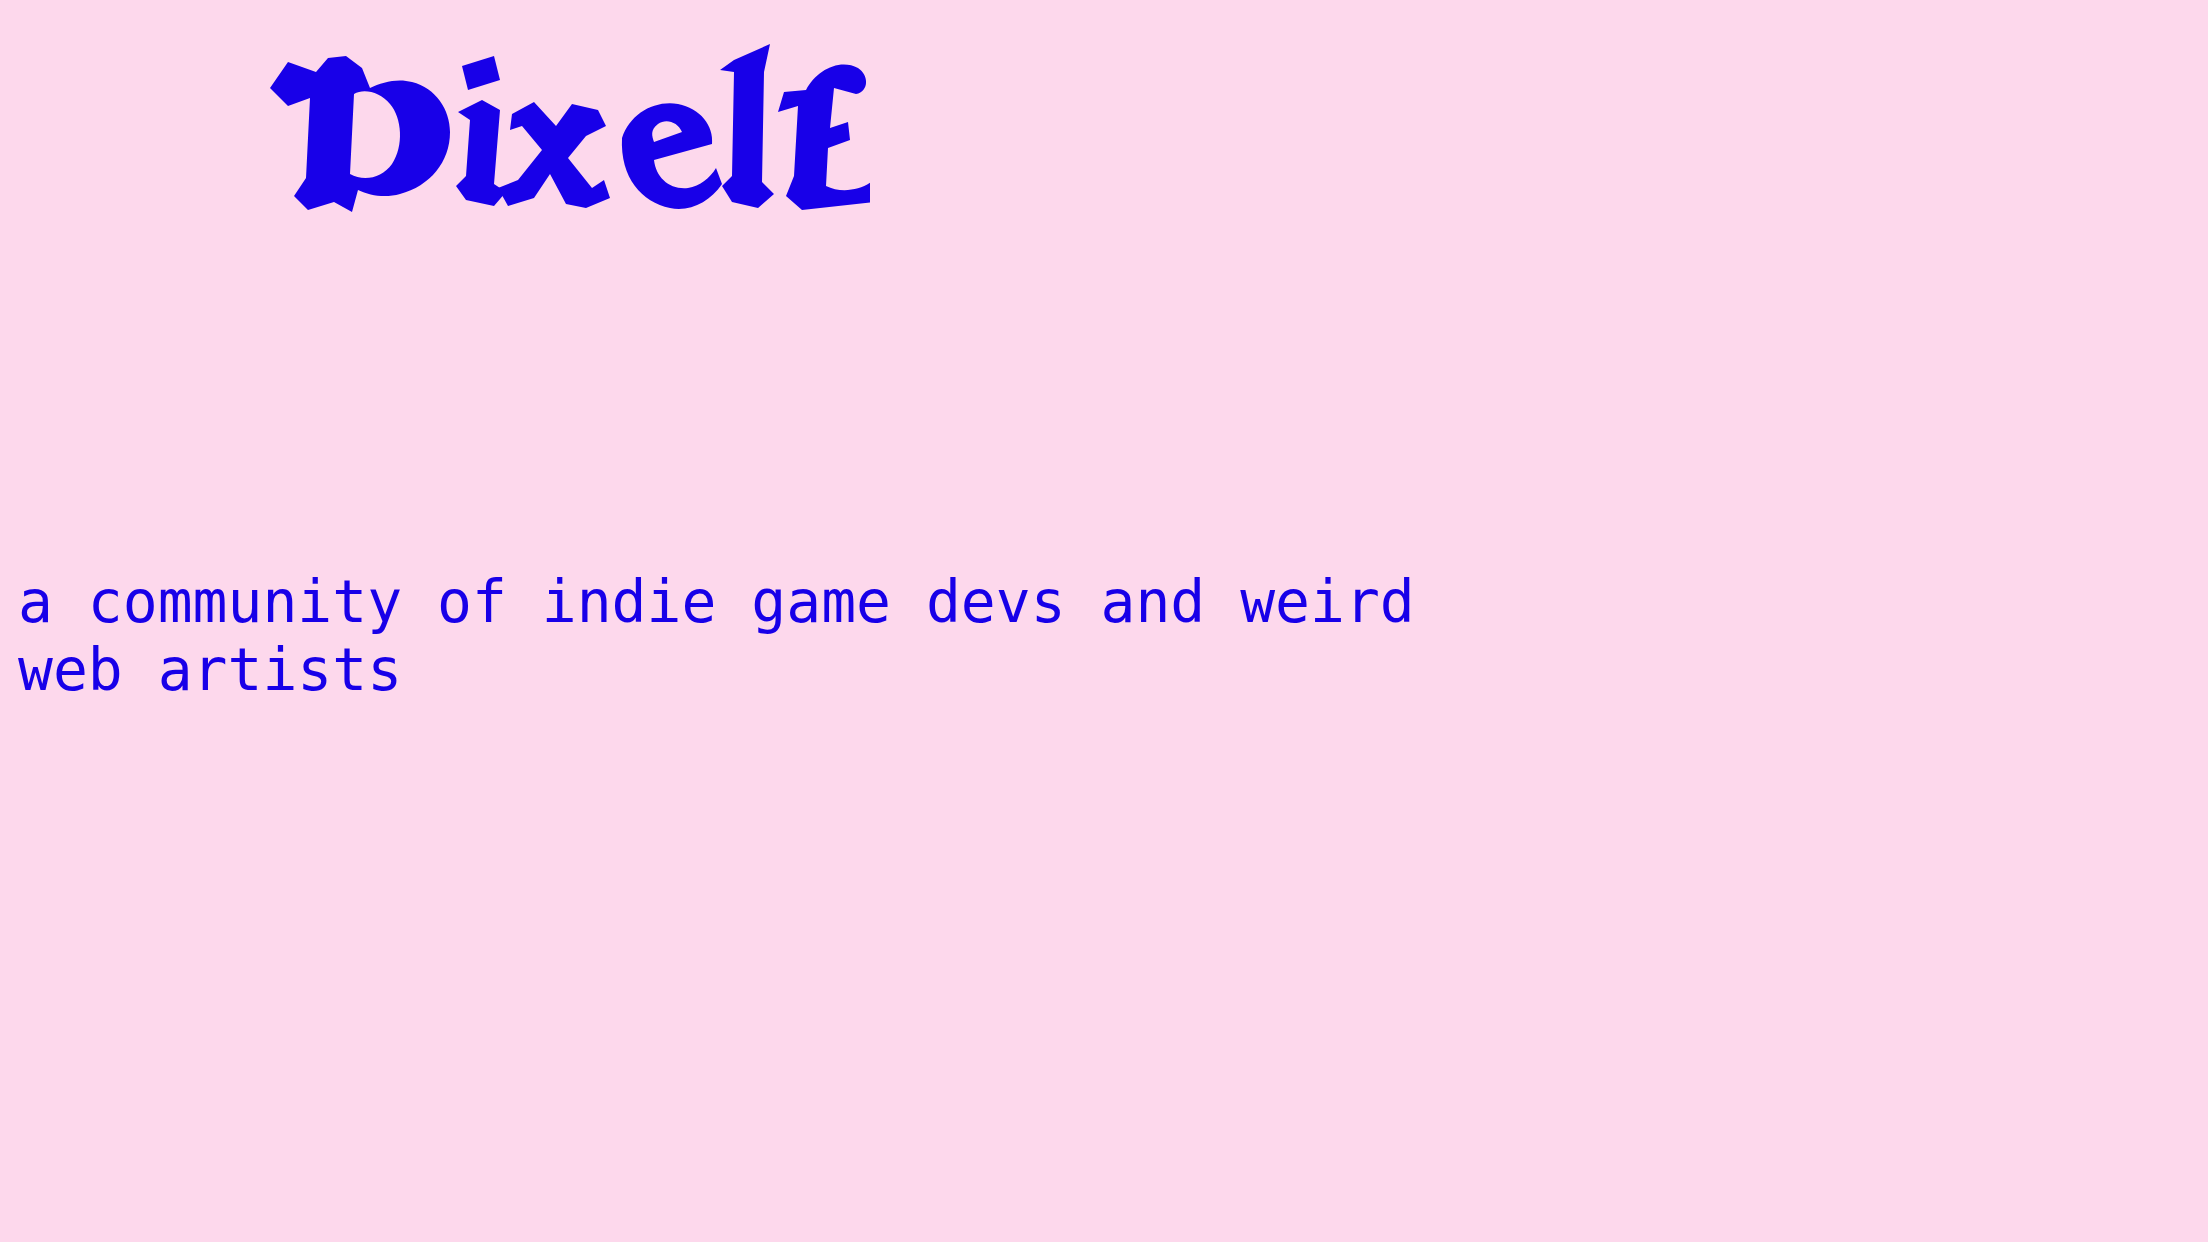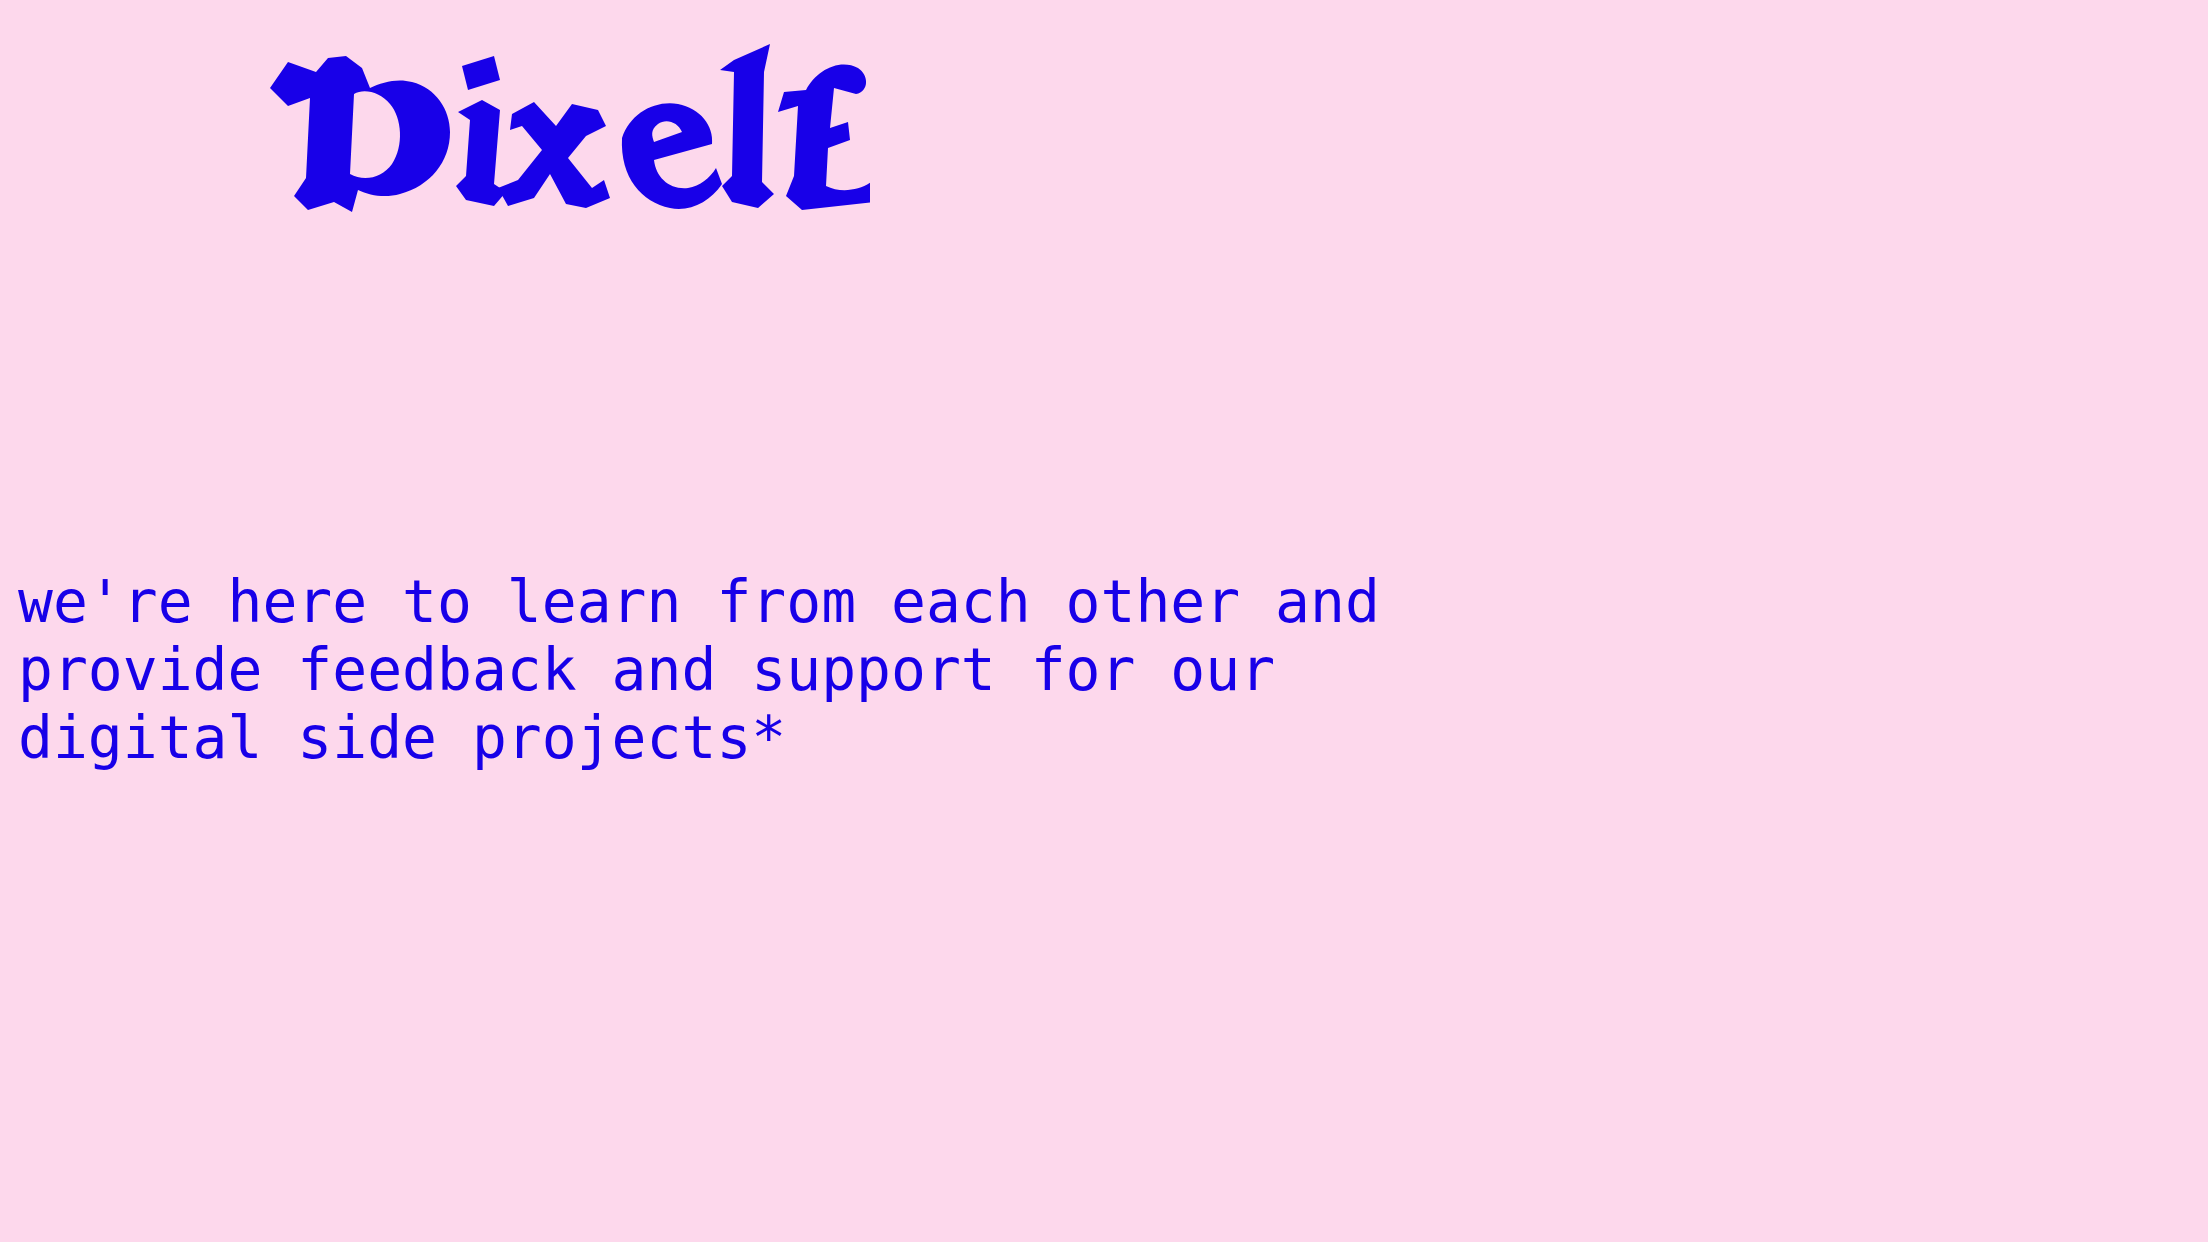--- a/index.html
+++ b/index.html
@@ -90,18 +90,18 @@
 
         <path d="M556 64 C566 44 590 32 608 42 C620 50 618 66 606 68
                  L584 62 L580 102 L598 96 L600 114 L578 122 L576 160
                  C592 168 614 164 626 152 L624 176 L552 184 L536 170
                  L544 150 L548 80 L528 86 L534 66 Z"></path>
       </g>
     </svg>
   </div>
 
   <div id="body-copy" style="color: rgb(24, 0, 232);">
-    <p class="para">we're here to learn from each other and provide feedback and support for our digital side projects*</p>
+    <p class="para">a community of indie game devs and weird web artists</p>
     
     
   </div>
 
 </div>
 
 </body></html>

